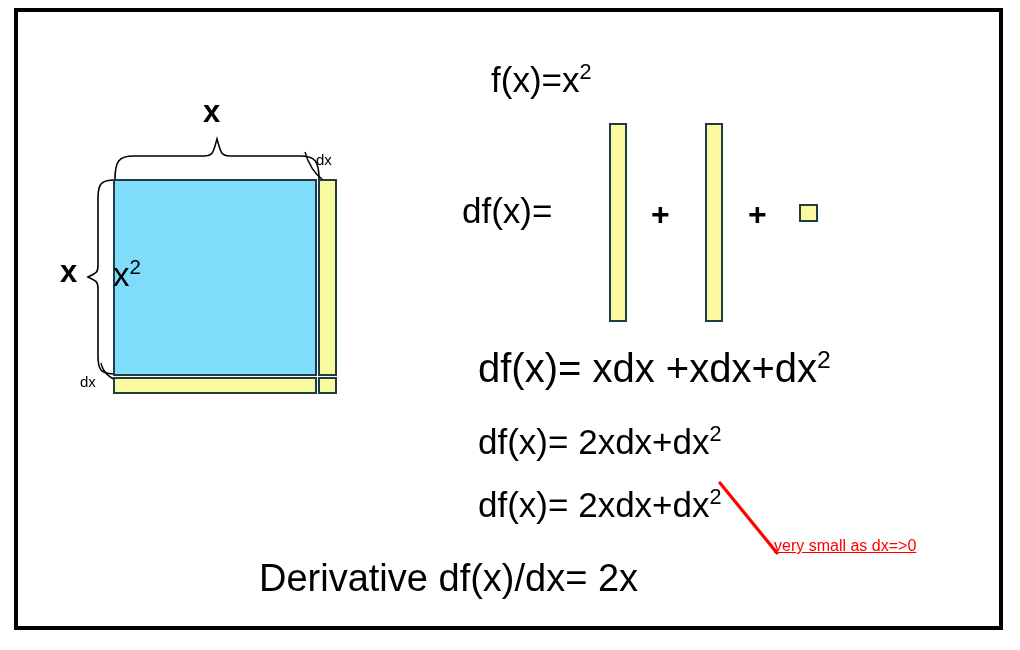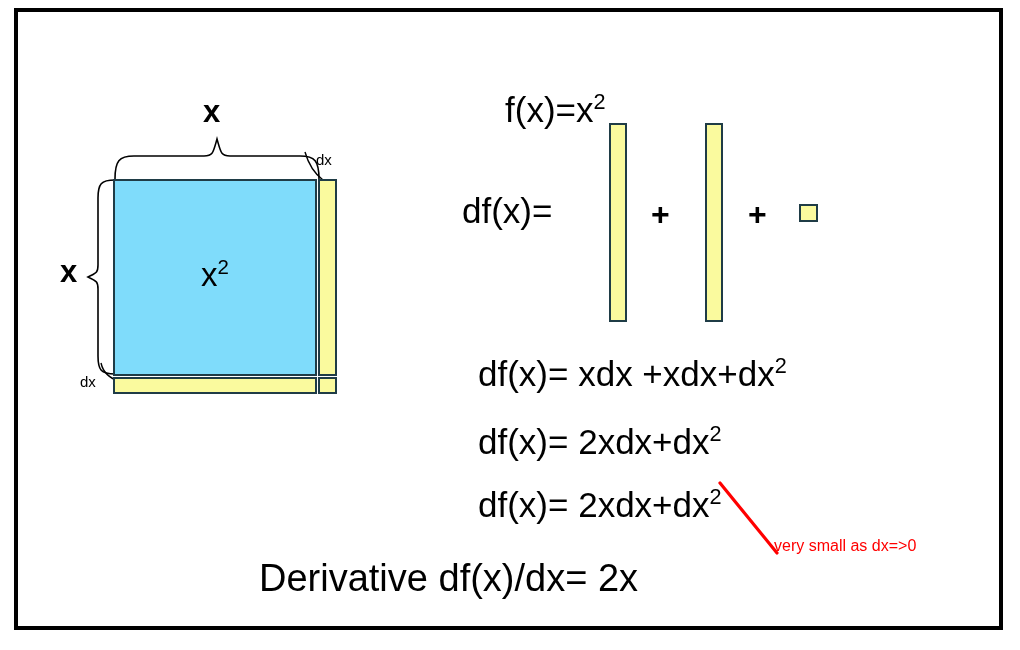--- a/index.html
+++ b/index.html
@@ -48,21 +48,21 @@
   .fill-blue  { background: #7fdcfb; }
   .fill-yellow{ background: #fafa9e; }
 
   #sq-main   { left: 113px; top: 179px; width: 204px; height: 197px; }
   #strip-right { left: 318px; top: 179px; width: 19px;  height: 197px; }
   #strip-bottom{ left: 113px; top: 377px; width: 204px; height: 17px;  }
   #corner-sq   { left: 318px; top: 377px; width: 19px;  height: 17px;  }
 
   #label-x2 {
     left: 113px; top: 258px; width: 204px;
-    text-align: center;
+    text-align: left;
     font-size: 33px;
     white-space: nowrap;
   }
 
   
   .brace { position: absolute; }
   #brace-top  { left: 112px; top: 136px; }
   #brace-left { left: 86px;  top: 178px; }
 
   #label-x-top {
@@ -77,23 +77,22 @@
     left: 316px; top: 152px;
     font-size: 15px;
   }
   #label-dx-bottom {
     left: 80px; top: 374px;
     font-size: 15px;
   }
 
   
   #eq-fx {
-    left: 505px; top: 62px;
+    left: 491px; top: 62px;
     font-size: 35px;
-    margin-top: 30px;
   }
   #eq-dfx-visual {
     left: 462px; top: 193px;
     font-size: 35px;
   }
   .bar {
     position: absolute;
     box-sizing: border-box;
     border: 2px solid #1f3c46;
     background: #fafa9e;
@@ -103,30 +102,31 @@
   #bar-3 { left: 799px; top: 204px; width: 19px; height: 18px;  }
 
   .plus {
     position: absolute;
     font-size: 32px;
     font-weight: 600;
   }
   #plus-1 { left: 651px; top: 196px; }
   #plus-2 { left: 748px; top: 196px; }
 
-  #eq-line-1 { left: 478px; top: 356px; font-size: 35px; }
+  #eq-line-1 { left: 478px; top: 348px; font-size: 40px; }
   #eq-line-2 { left: 478px; top: 424px; font-size: 35px; }
   #eq-line-3 { left: 478px; top: 487px; font-size: 35px; }
 
   #strike-svg { position: absolute; left: 705px; top: 475px; }
 
   #note-red {
     left: 774px; top: 538px;
     font-size: 16px;
     color: #ff0000;
+    text-decoration: underline;
   }
 
   #eq-final {
     left: 259px; top: 559px;
     font-size: 38px;
   }
 </style>
 </head>
 <body>
 

